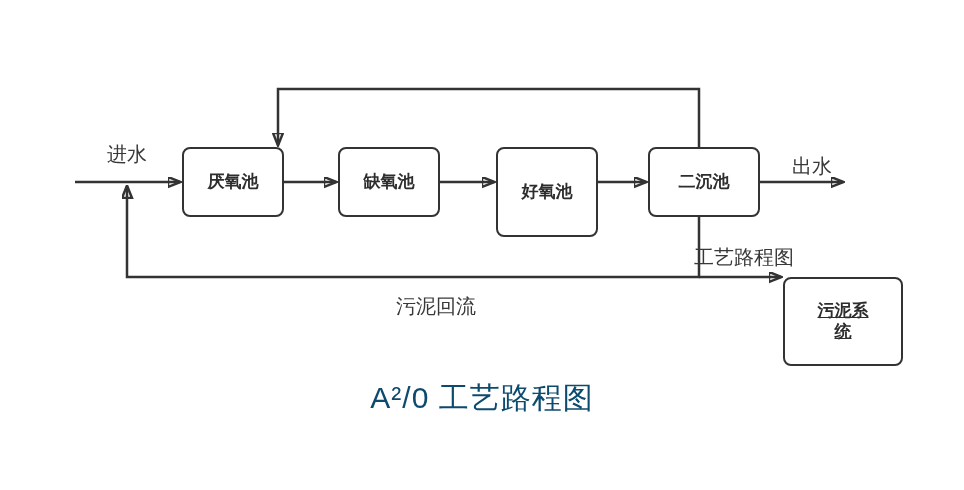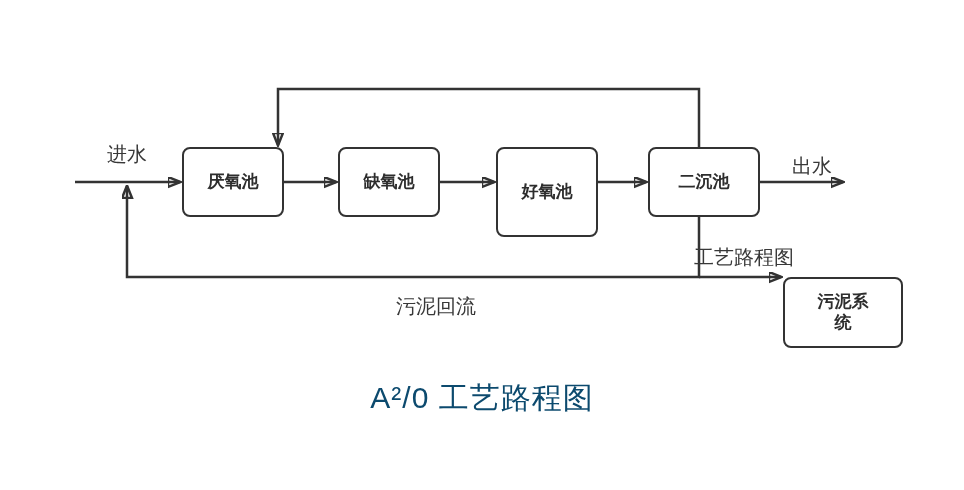--- a/index.html
+++ b/index.html
@@ -35,21 +35,21 @@
     font-size: 17px;
     font-weight: 700;
     color: #2d2d2d;
     text-align: center;
     line-height: 1.22;
   }
   .node-anaerobic  { left: 182px; top: 147px; width: 102px; height: 70px; }
   .node-anoxic     { left: 338px; top: 147px; width: 102px; height: 70px; }
   .node-aerobic    { left: 496px; top: 147px; width: 102px; height: 90px; }
   .node-clarifier  { left: 648px; top: 147px; width: 112px; height: 70px; }
-  .node-sludge-sys { left: 783px; top: 277px; width: 120px; height: 71px; }
+  .node-sludge-sys { left: 783px; top: 277px; width: 120px; height: 89px; text-decoration: underline; }
   .node-sludge-sys .node-label { display: inline-block; width: 3em; }
   .flow-label {
     position: absolute;
     font-size: 20px;
     color: #383838;
     white-space: nowrap;
     transform: translate(-50%, -50%);
   }
   .label-influent       { left: 127px; top: 154px; }
   .label-effluent       { left: 812px; top: 166px; }

